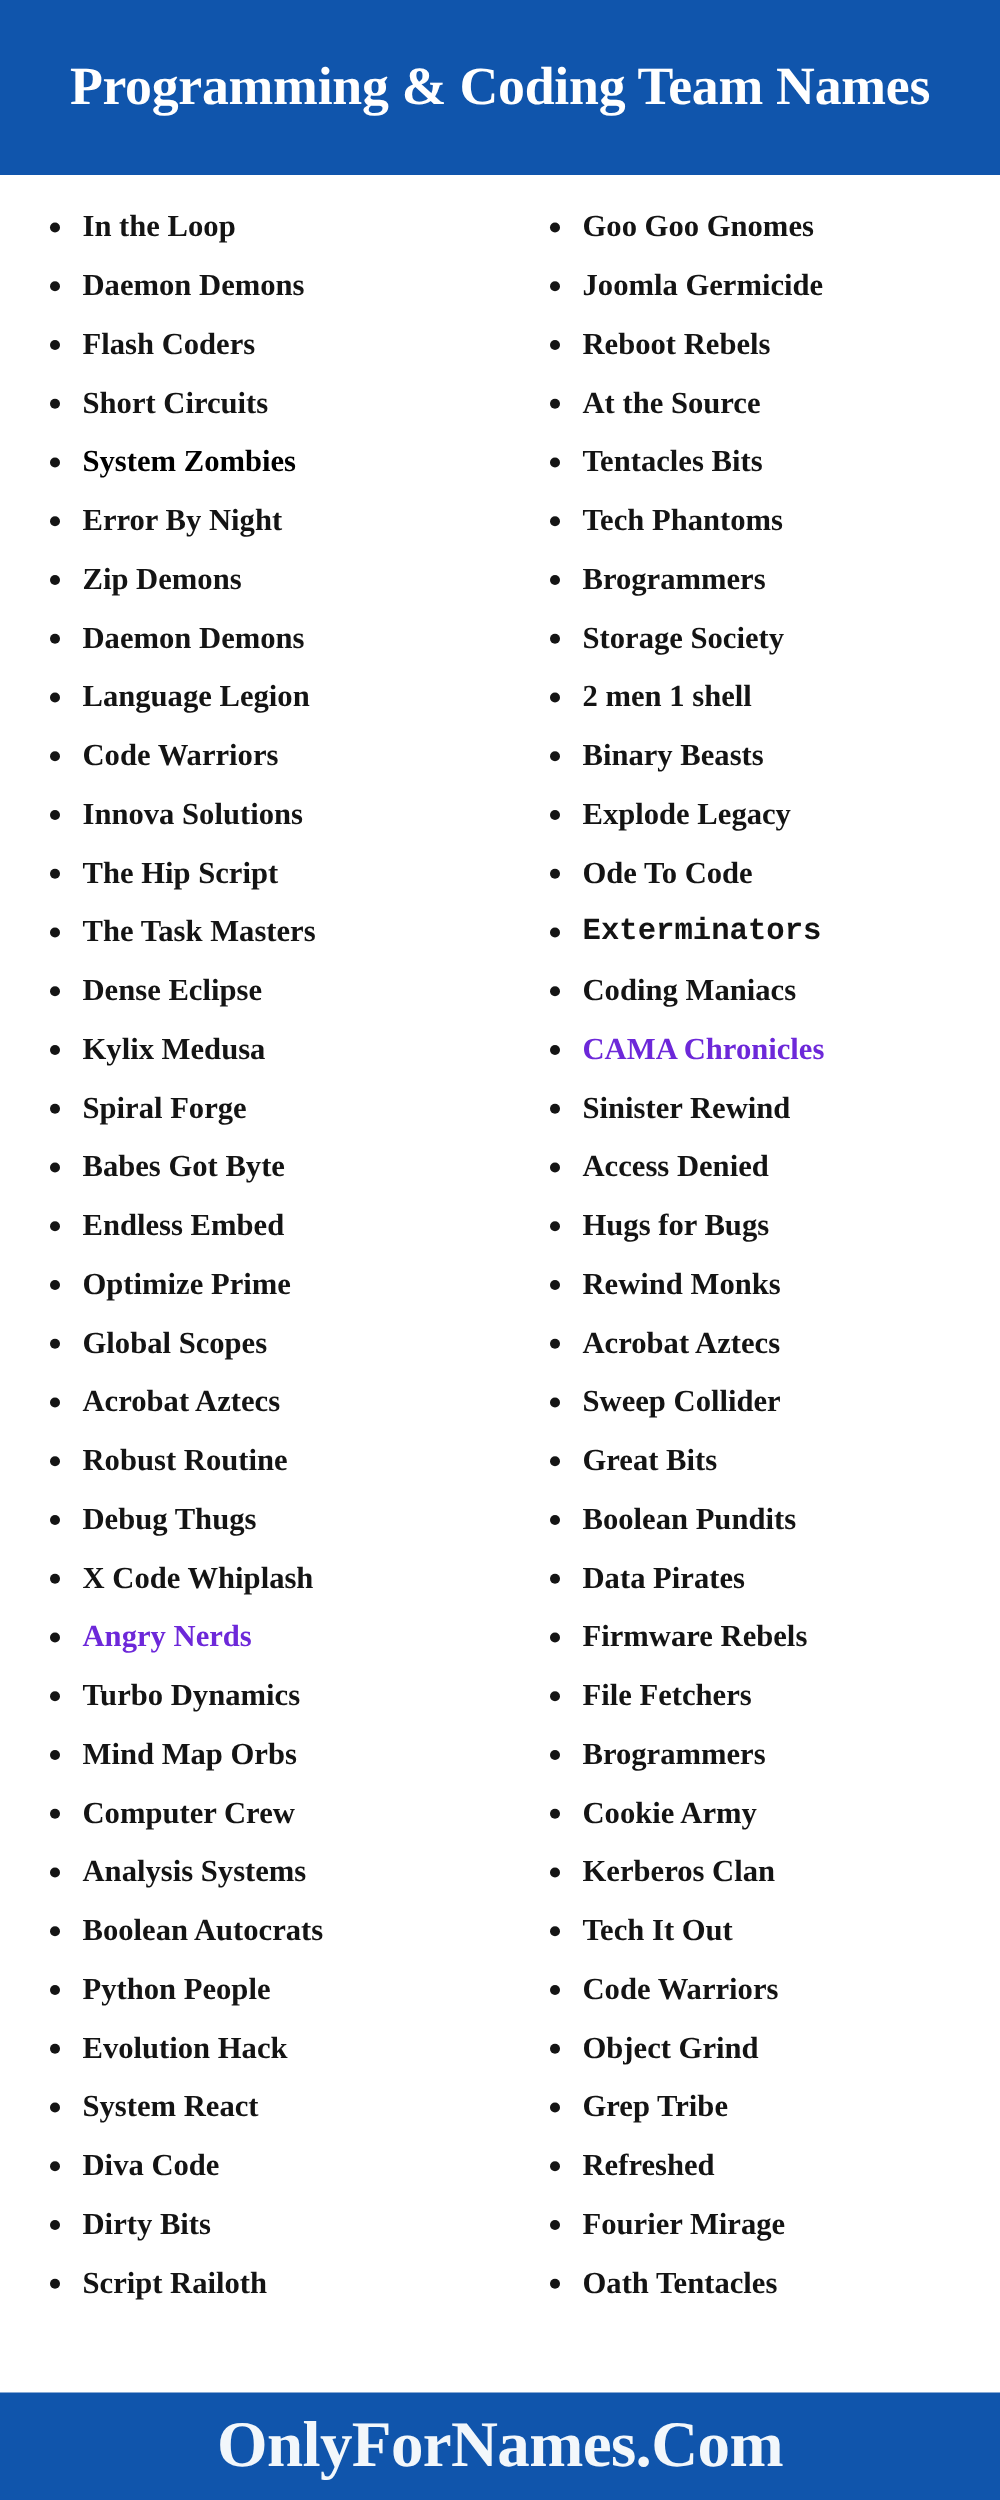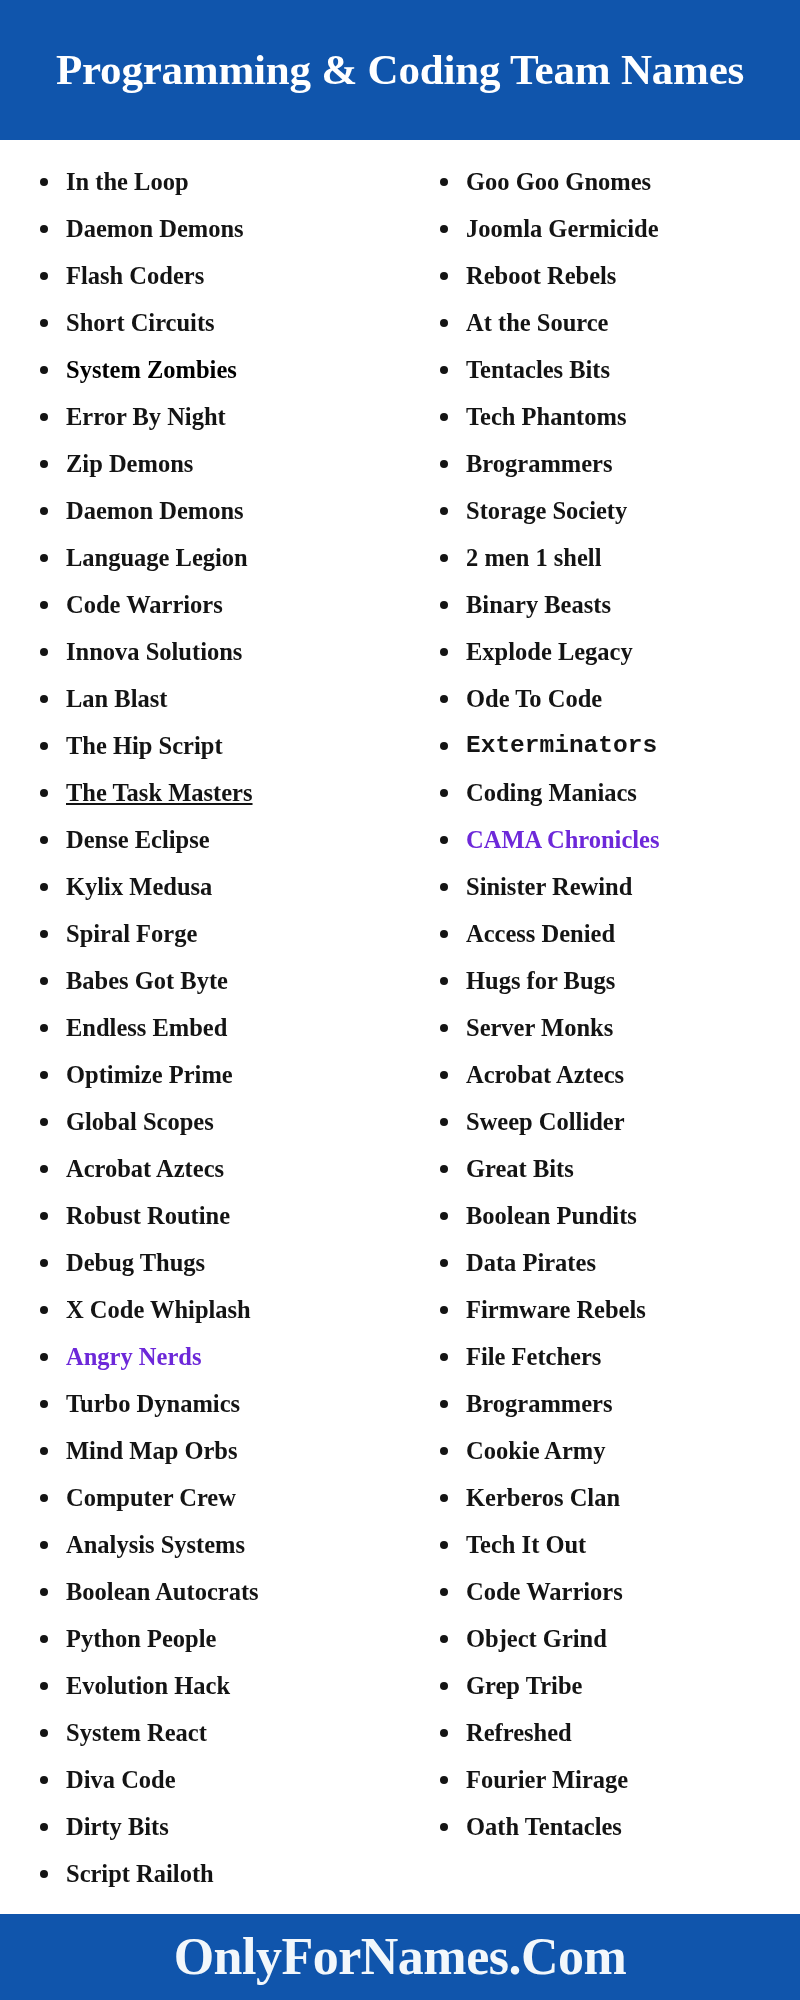--- a/index.html
+++ b/index.html
@@ -126,23 +126,22 @@
           <li style="color: rgb(20, 20, 20);"><span class="bullet" style="background: rgb(20, 20, 20);"></span><span>Daemon Demons</span></li>
           <li style="color: rgb(20, 20, 20);"><span class="bullet" style="background: rgb(20, 20, 20);"></span><span>Flash Coders</span></li>
           <li style="color: rgb(20, 20, 20);"><span class="bullet" style="background: rgb(20, 20, 20);"></span><span>Short Circuits</span></li>
           <li style="color: #000000;"><span class="bullet" style="background: rgb(20, 20, 20);"></span><span>System Zombies</span></li>
           <li style="color: rgb(20, 20, 20);"><span class="bullet" style="background: rgb(20, 20, 20);"></span><span>Error By Night</span></li>
           <li style="color: rgb(20, 20, 20);"><span class="bullet" style="background: rgb(20, 20, 20);"></span><span>Zip Demons</span></li>
           <li style="color: rgb(20, 20, 20);"><span class="bullet" style="background: rgb(20, 20, 20);"></span><span>Daemon Demons</span></li>
           <li style="color: rgb(20, 20, 20);"><span class="bullet" style="background: rgb(20, 20, 20);"></span><span>Language Legion</span></li>
           <li style="color: rgb(20, 20, 20);"><span class="bullet" style="background: rgb(20, 20, 20);"></span><span>Code Warriors</span></li>
           <li style="color: rgb(20, 20, 20);"><span class="bullet" style="background: rgb(20, 20, 20);"></span><span>Innova Solutions</span></li>
-          <li style="color: rgb(20, 20, 20);"><span class="bullet" style="background: rgb(20, 20, 20);"></span><span>Lan Blast</span></li>
           <li style="color: rgb(20, 20, 20);"><span class="bullet" style="background: rgb(20, 20, 20);"></span><span>The Hip Script</span></li>
-          <li style="color: rgb(20, 20, 20); text-decoration: underline;"><span class="bullet" style="background: rgb(20, 20, 20);"></span><span>The Task Masters</span></li>
+          <li style="color: rgb(20, 20, 20);"><span class="bullet" style="background: rgb(20, 20, 20);"></span><span>The Task Masters</span></li>
           <li style="color: rgb(20, 20, 20);"><span class="bullet" style="background: rgb(20, 20, 20);"></span><span>Dense Eclipse</span></li>
           <li style="color: rgb(20, 20, 20);"><span class="bullet" style="background: rgb(20, 20, 20);"></span><span>Kylix Medusa</span></li>
           <li style="color: rgb(20, 20, 20);"><span class="bullet" style="background: rgb(20, 20, 20);"></span><span>Spiral Forge</span></li>
           <li style="color: rgb(20, 20, 20);"><span class="bullet" style="background: rgb(20, 20, 20);"></span><span>Babes Got Byte</span></li>
           <li style="color: rgb(20, 20, 20);"><span class="bullet" style="background: rgb(20, 20, 20);"></span><span>Endless Embed</span></li>
           <li style="color: rgb(20, 20, 20);"><span class="bullet" style="background: rgb(20, 20, 20);"></span><span>Optimize Prime</span></li>
           <li style="color: rgb(20, 20, 20);"><span class="bullet" style="background: rgb(20, 20, 20);"></span><span>Global Scopes</span></li>
           <li style="color: rgb(20, 20, 20);"><span class="bullet" style="background: rgb(20, 20, 20);"></span><span>Acrobat Aztecs</span></li>
           <li style="color: rgb(20, 20, 20);"><span class="bullet" style="background: rgb(20, 20, 20);"></span><span>Robust Routine</span></li>
           <li style="color: rgb(20, 20, 20);"><span class="bullet" style="background: rgb(20, 20, 20);"></span><span>Debug Thugs</span></li>
@@ -175,21 +174,21 @@
           <li style="color: rgb(20, 20, 20);"><span class="bullet" style="background: rgb(20, 20, 20);"></span><span>2 men 1 shell</span></li>
           <li style="color: rgb(20, 20, 20);"><span class="bullet" style="background: rgb(20, 20, 20);"></span><span>Binary Beasts</span></li>
           <li style="color: rgb(20, 20, 20);"><span class="bullet" style="background: rgb(20, 20, 20);"></span><span>Explode Legacy</span></li>
           <li style="color: rgb(20, 20, 20);"><span class="bullet" style="background: rgb(20, 20, 20);"></span><span>Ode To Code</span></li>
           <li style="color: rgb(20, 20, 20); font-family: Liberation Mono, monospace;"><span class="bullet" style="background: rgb(20, 20, 20);"></span><span>Exterminators</span></li>
           <li style="color: rgb(20, 20, 20);"><span class="bullet" style="background: rgb(20, 20, 20);"></span><span>Coding Maniacs</span></li>
           <li style="color: #6d28d9;"><span class="bullet" style="background: rgb(20, 20, 20);"></span><span>CAMA Chronicles</span></li>
           <li style="color: rgb(20, 20, 20);"><span class="bullet" style="background: rgb(20, 20, 20);"></span><span>Sinister Rewind</span></li>
           <li style="color: rgb(20, 20, 20);"><span class="bullet" style="background: rgb(20, 20, 20);"></span><span>Access Denied</span></li>
           <li style="color: rgb(20, 20, 20);"><span class="bullet" style="background: rgb(20, 20, 20);"></span><span>Hugs for Bugs</span></li>
-          <li style="color: rgb(20, 20, 20);"><span class="bullet" style="background: rgb(20, 20, 20);"></span><span>Server Monks</span></li>
+          <li style="color: rgb(20, 20, 20);"><span class="bullet" style="background: rgb(20, 20, 20);"></span><span>Rewind Monks</span></li>
           <li style="color: rgb(20, 20, 20);"><span class="bullet" style="background: rgb(20, 20, 20);"></span><span>Acrobat Aztecs</span></li>
           <li style="color: rgb(20, 20, 20);"><span class="bullet" style="background: rgb(20, 20, 20);"></span><span>Sweep Collider</span></li>
           <li style="color: rgb(20, 20, 20);"><span class="bullet" style="background: rgb(20, 20, 20);"></span><span>Great Bits</span></li>
           <li style="color: rgb(20, 20, 20);"><span class="bullet" style="background: rgb(20, 20, 20);"></span><span>Boolean Pundits</span></li>
           <li style="color: rgb(20, 20, 20);"><span class="bullet" style="background: rgb(20, 20, 20);"></span><span>Data Pirates</span></li>
           <li style="color: rgb(20, 20, 20);"><span class="bullet" style="background: rgb(20, 20, 20);"></span><span>Firmware Rebels</span></li>
           <li style="color: rgb(20, 20, 20);"><span class="bullet" style="background: rgb(20, 20, 20);"></span><span>File Fetchers</span></li>
           <li style="color: rgb(20, 20, 20);"><span class="bullet" style="background: rgb(20, 20, 20);"></span><span>Brogrammers</span></li>
           <li style="color: rgb(20, 20, 20);"><span class="bullet" style="background: rgb(20, 20, 20);"></span><span>Cookie Army</span></li>
           <li style="color: rgb(20, 20, 20);"><span class="bullet" style="background: rgb(20, 20, 20);"></span><span>Kerberos Clan</span></li>

